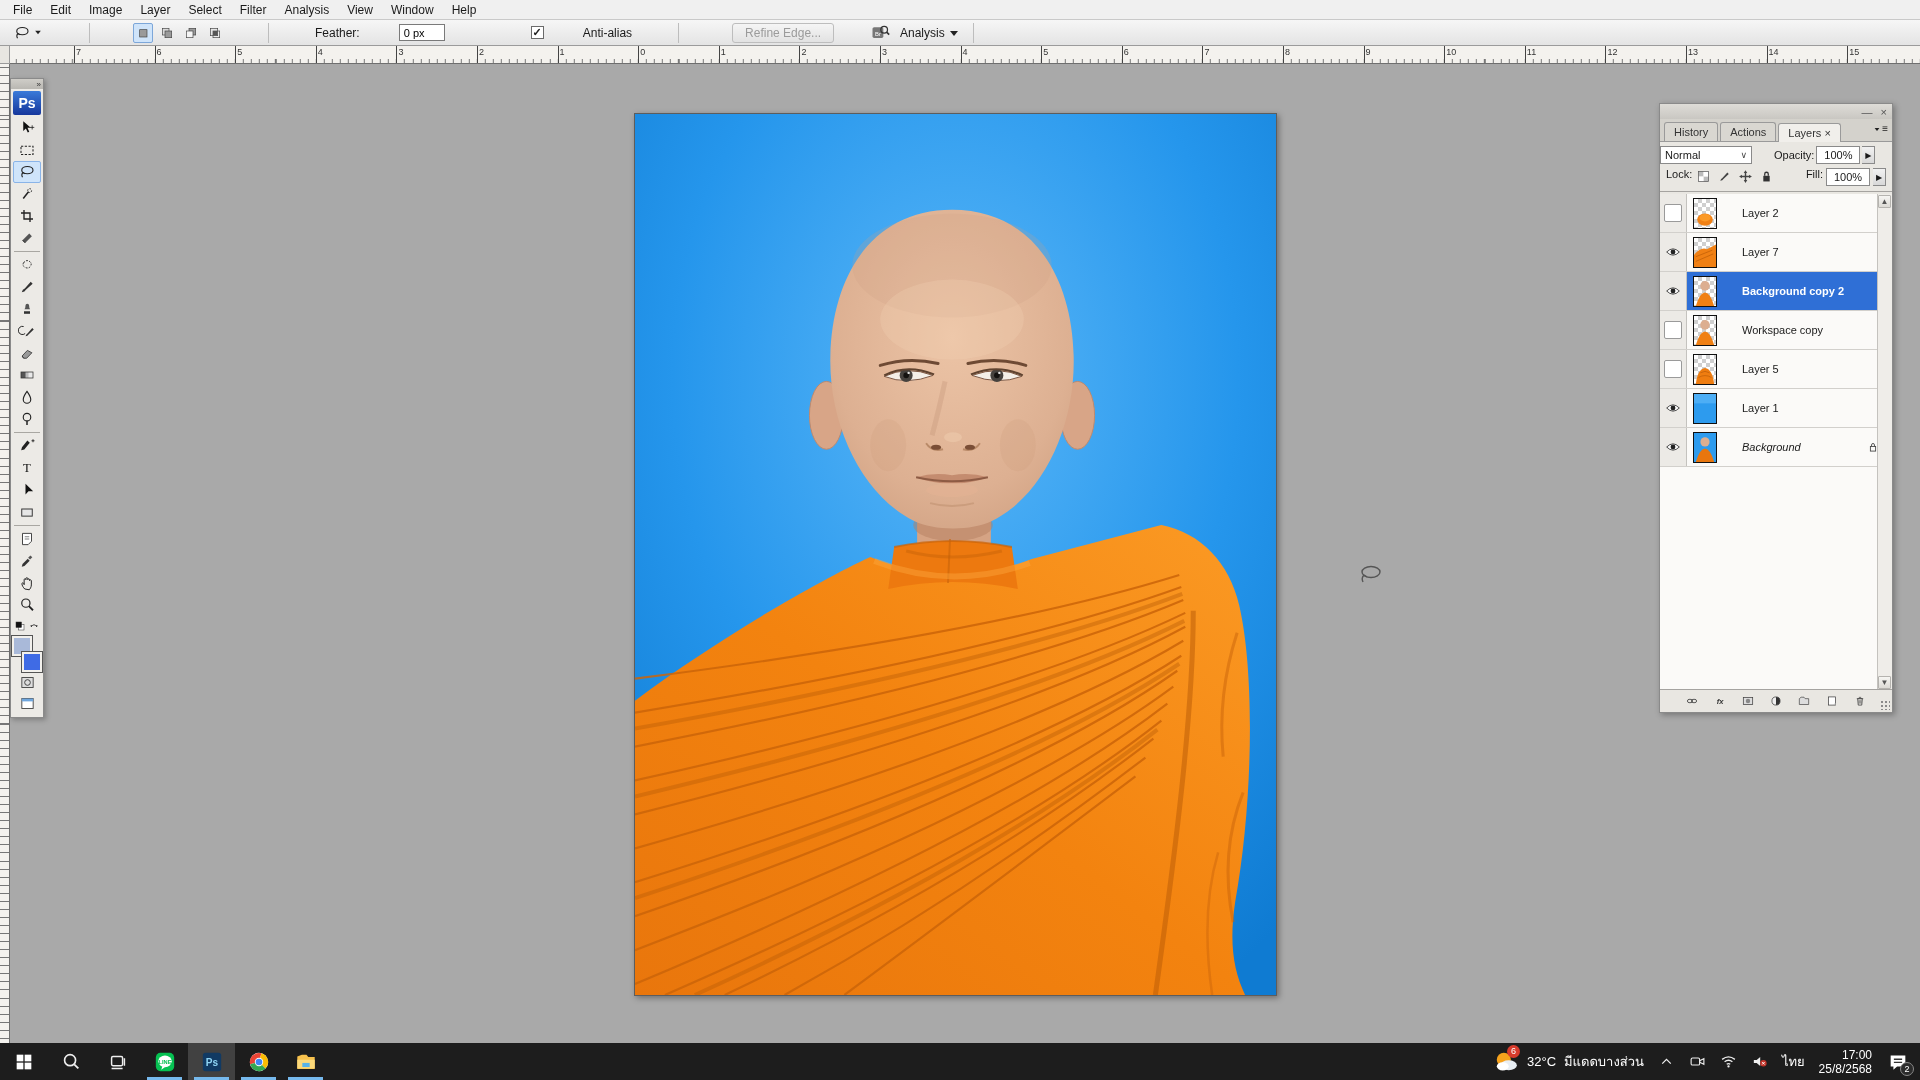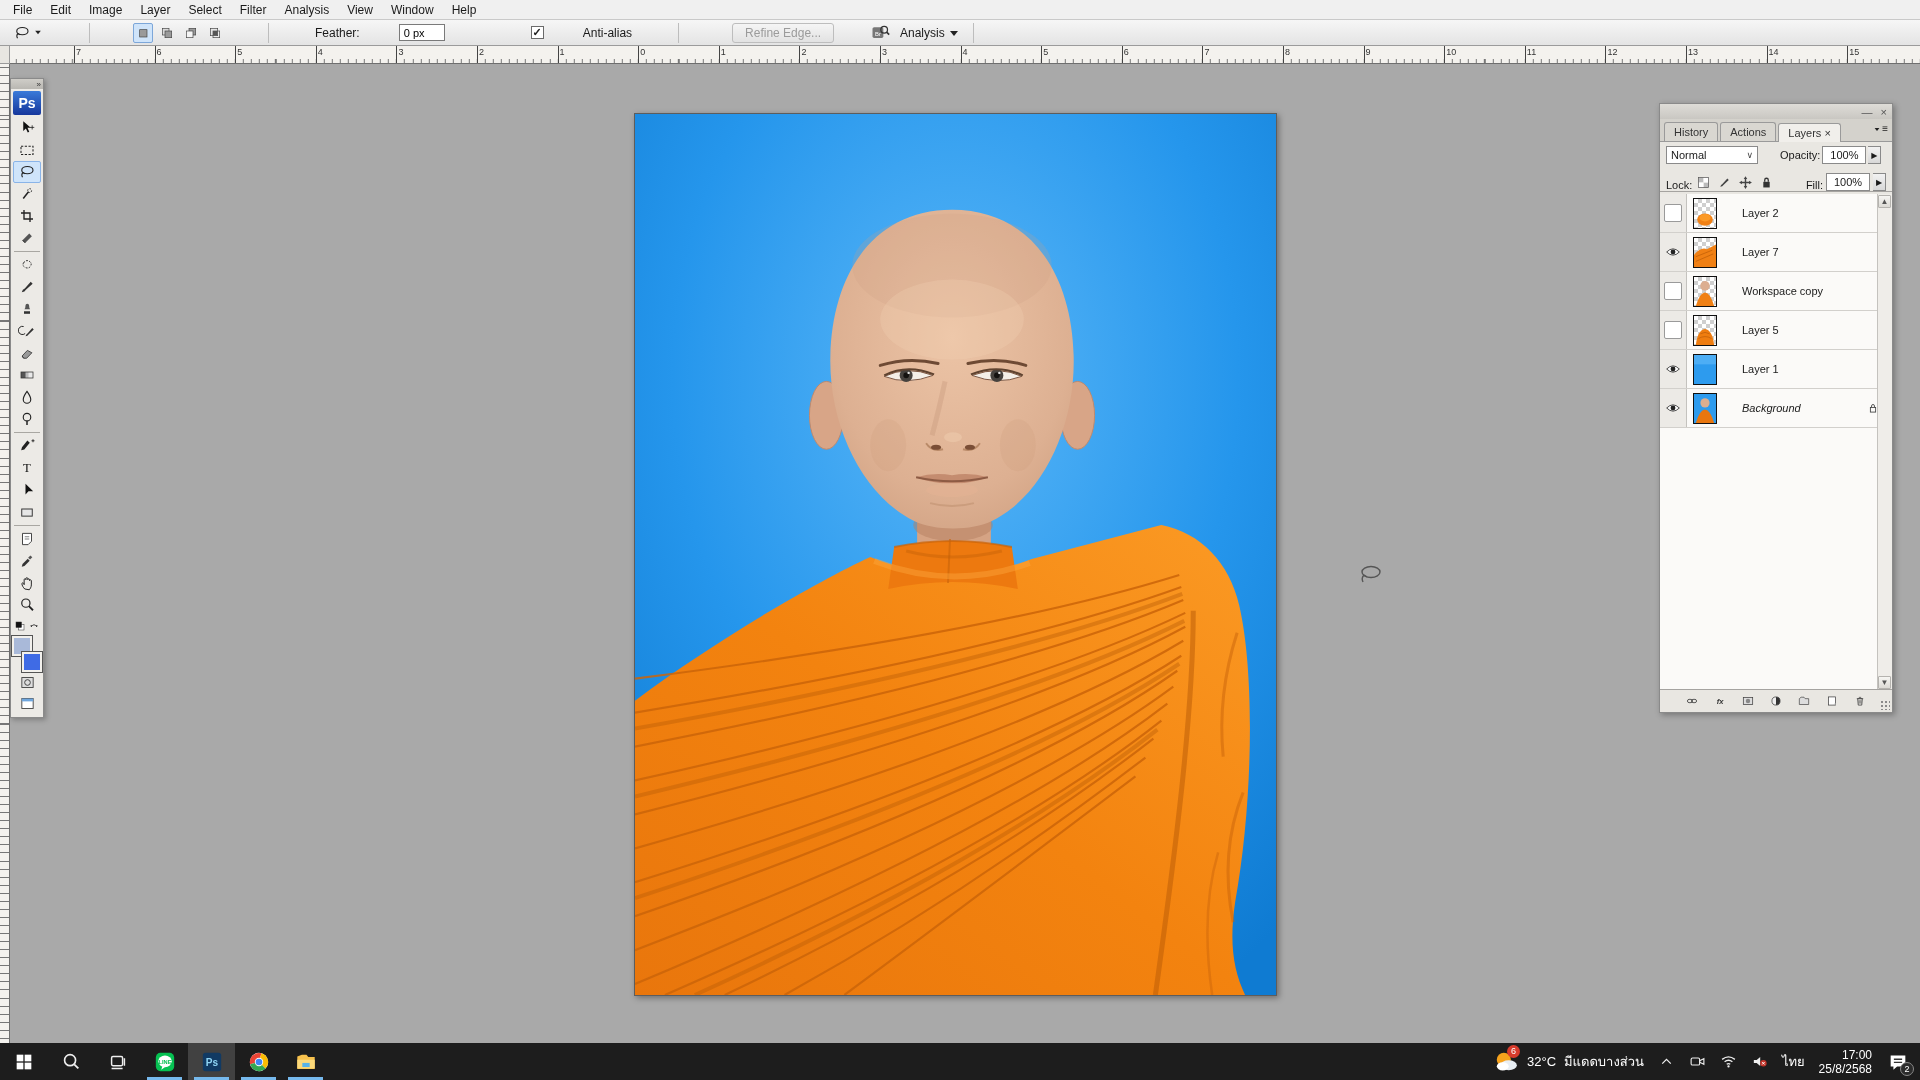--- a/index.html
+++ b/index.html
@@ -59,25 +59,25 @@
   #lasso-cursor { position:absolute; left:1356px; top:516px; width:28px; height:24px; z-index:15; }
 
   
   #layers-panel { position:absolute; left:1659px; top:57px; width:234px; height:610px; background:#e9e7e2; border:1px solid #8a8a8a; box-shadow:2px 2px 6px rgba(0,0,0,.3); z-index:25; font-size:11px; }
   #panel-titlebar { height:15px; background:linear-gradient(#dedcd7,#c9c7c2); display:flex; justify-content:flex-end; align-items:center; gap:8px; padding-right:5px; color:#444; }
   .win-glyph { font-size:11px; line-height:10px; color:#555; }
   #panel-tabs { height:23px; display:flex; align-items:flex-end; padding-left:4px; background:#d4d2cc; border-bottom:1px solid #9a9a9a; position:relative; }
   .ptab { padding:3px 9px; border:1px solid #9a9a9a; border-bottom:none; border-radius:3px 3px 0 0; background:#d9d7d1; margin-right:2px; color:#333; }
   .ptab.active { background:#f1efeb; position:relative; top:1px; }
   #panel-menu-btn { position:absolute; right:4px; top:6px; display:flex; align-items:center; gap:1px; }
-  #blend-row { height:26px; display:flex; align-items:center; padding:0 6px; gap:2px; }
+  #blend-row { height:26px; display:flex; align-items:center; padding:0 0; gap:2px; }
   #blend-select { width:92px; height:18px; border:1px solid #8a8a8a; background:#fff; display:flex; align-items:center; justify-content:space-between; padding:0 4px; }
   .spin-box { width:44px; height:18px; border:1px solid #8a8a8a; background:#fff; display:flex; align-items:center; justify-content:center; }
   .spin-arrow { width:13px; height:18px; border:1px solid #8a8a8a; border-left:none; background:linear-gradient(#f2f2f2,#d8d8d8); display:flex; align-items:center; justify-content:center; font-size:8px; }
-  #lock-row { height:24px; display:flex; align-items:flex-end; padding:0 6px; gap:3px; border-bottom:1px solid #a5a3a0; }
+  #lock-row { height:24px; display:flex; align-items:flex-start; padding:0 6px; gap:3px; border-bottom:1px solid #a5a3a0; }
   .lock-ic { width:17px; height:17px; }
   #layers-list { position:absolute; left:0; top:90px; width:232px; height:496px; background:#fbfaf8; overflow:hidden; }
   .layer-row { height:39px; display:flex; align-items:center; border-bottom:1px solid #d2d0cc; position:relative; }
   .eye-well { width:27px; height:100%; border-right:1px solid #c4c2be; background:#eceae6; display:flex; align-items:center; justify-content:center; flex:none; }
   .eye-box { width:18px; height:18px; display:flex; align-items:center; justify-content:center; }
   .eye-box.hidden-layer { border:1px solid #9a9a9a; background:#fff; border-radius:2px; }
   .eye-box .ic { width:16px; height:16px; }
   .layer-main { flex:1; height:100%; display:flex; align-items:center; gap:25px; padding-left:6px; }
   .layer-row.selected .layer-main { background:#2f6fd6; color:#fff; font-weight:bold; }
   .thumb { width:24px; height:31px; border:1px solid #111; flex:none;
@@ -637,20 +637,41 @@
             <div class="layer-main">
               <div class="thumb">
                 <svg viewBox="0 0 24 31" preserveAspectRatio="none">
                   <path d="M0 31 V18 Q8 9 14 12 L24 7 V31 Z" fill="#f08014"></path>
                   <path d="M2 20 L20 13 M2 25 L21 17" stroke="#c9640a" stroke-width="1" fill="none"></path>
                 </svg>
               </div>
               <span class="layer-name">Layer 7</span>
             </div>
           </div>
+          <div class="layer-row selected">
+            <div class="eye-well">
+              <span class="eye-box">
+                <span class="ic">
+                  <svg viewBox="0 0 24 24">
+                    <path d="M2.5 12 q9.5-9.5 19 0 q-9.5 9.5-19 0z" fill="#fdfdfd" stroke="#333" stroke-width="1.3"></path>
+                    <circle cx="12" cy="12" r="3.6" fill="#222"></circle>
+                  </svg>
+                </span>
+              </span>
+            </div>
+            <div class="layer-main">
+              <div class="thumb">
+                <svg viewBox="0 0 24 31" preserveAspectRatio="none">
+                  <circle cx="12" cy="9.5" r="5.2" fill="#dcae90"></circle>
+                  <path d="M2 31 Q6 17 12 16.5 Q18 17 22 31 Z" fill="#f08014"></path>
+                </svg>
+              </div>
+              <span class="layer-name">Background copy 2</span>
+            </div>
+          </div>
           <div class="layer-row">
             <div class="eye-well">
               <span class="eye-box hidden-layer"></span>
             </div>
             <div class="layer-main">
               <div class="thumb">
                 <svg viewBox="0 0 24 31" preserveAspectRatio="none">
                   <circle cx="12" cy="9.5" r="5.2" fill="#dcae90"></circle>
                   <path d="M2 31 Q6 17 12 16.5 Q18 17 22 31 Z" fill="#f08014"></path>
                 </svg>

